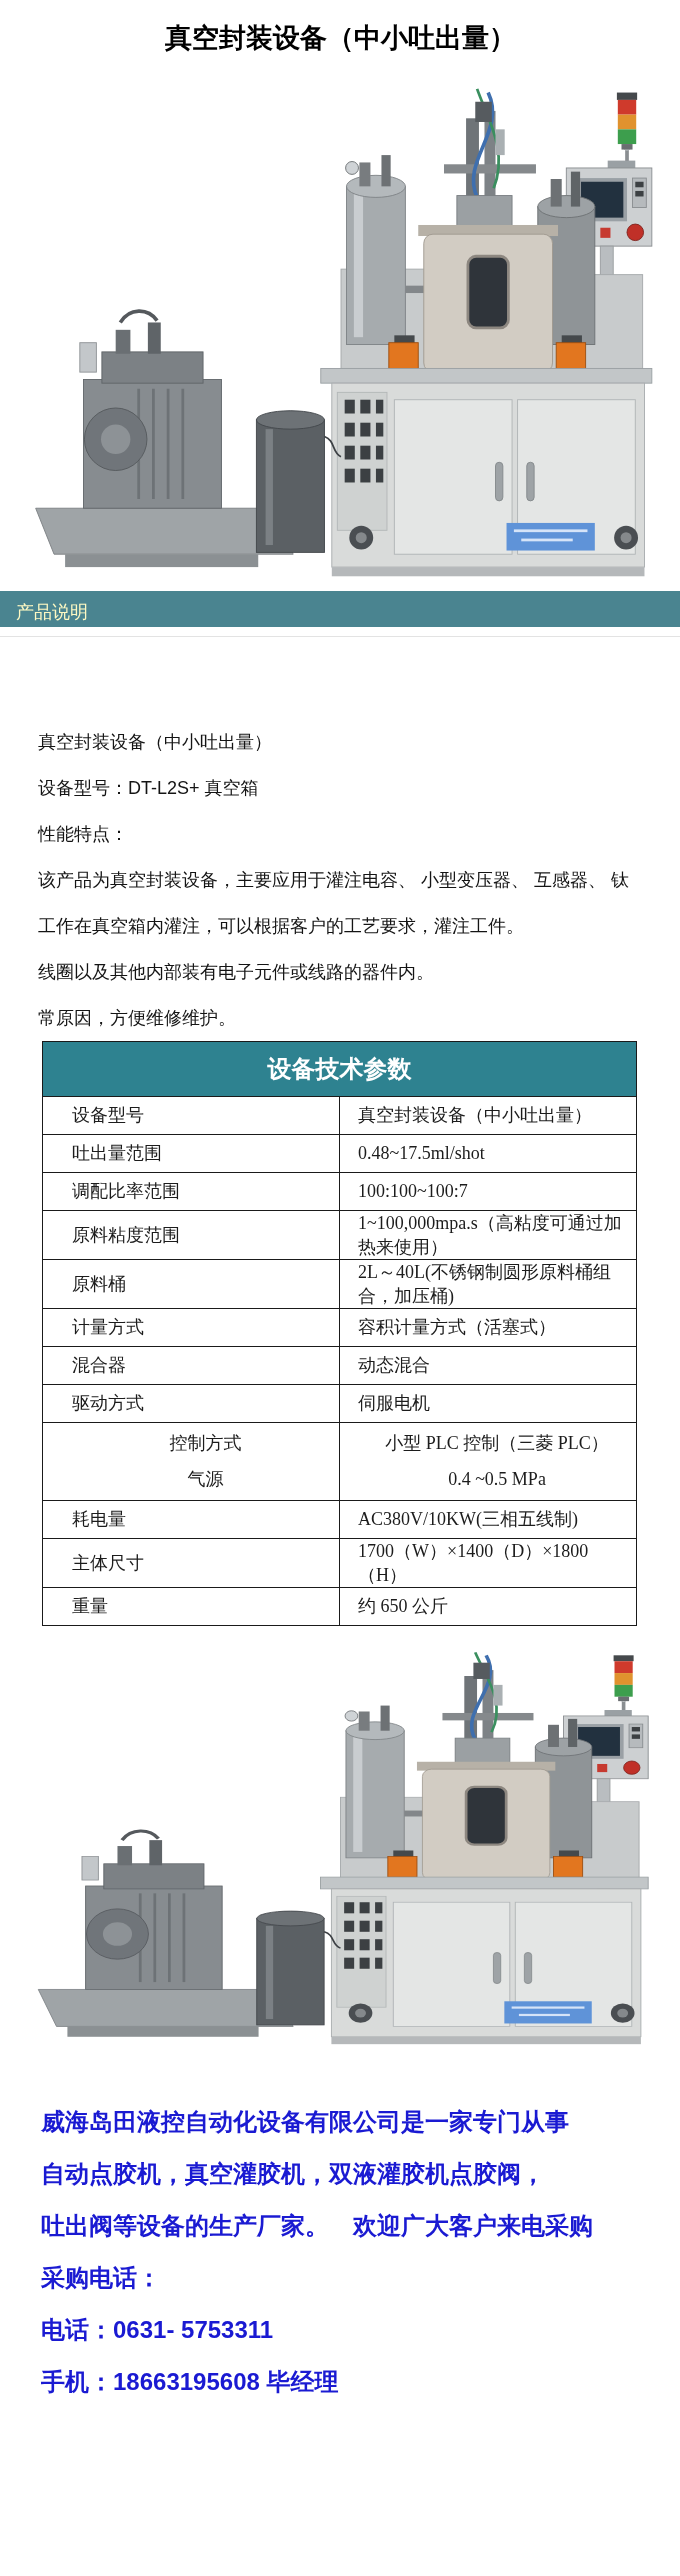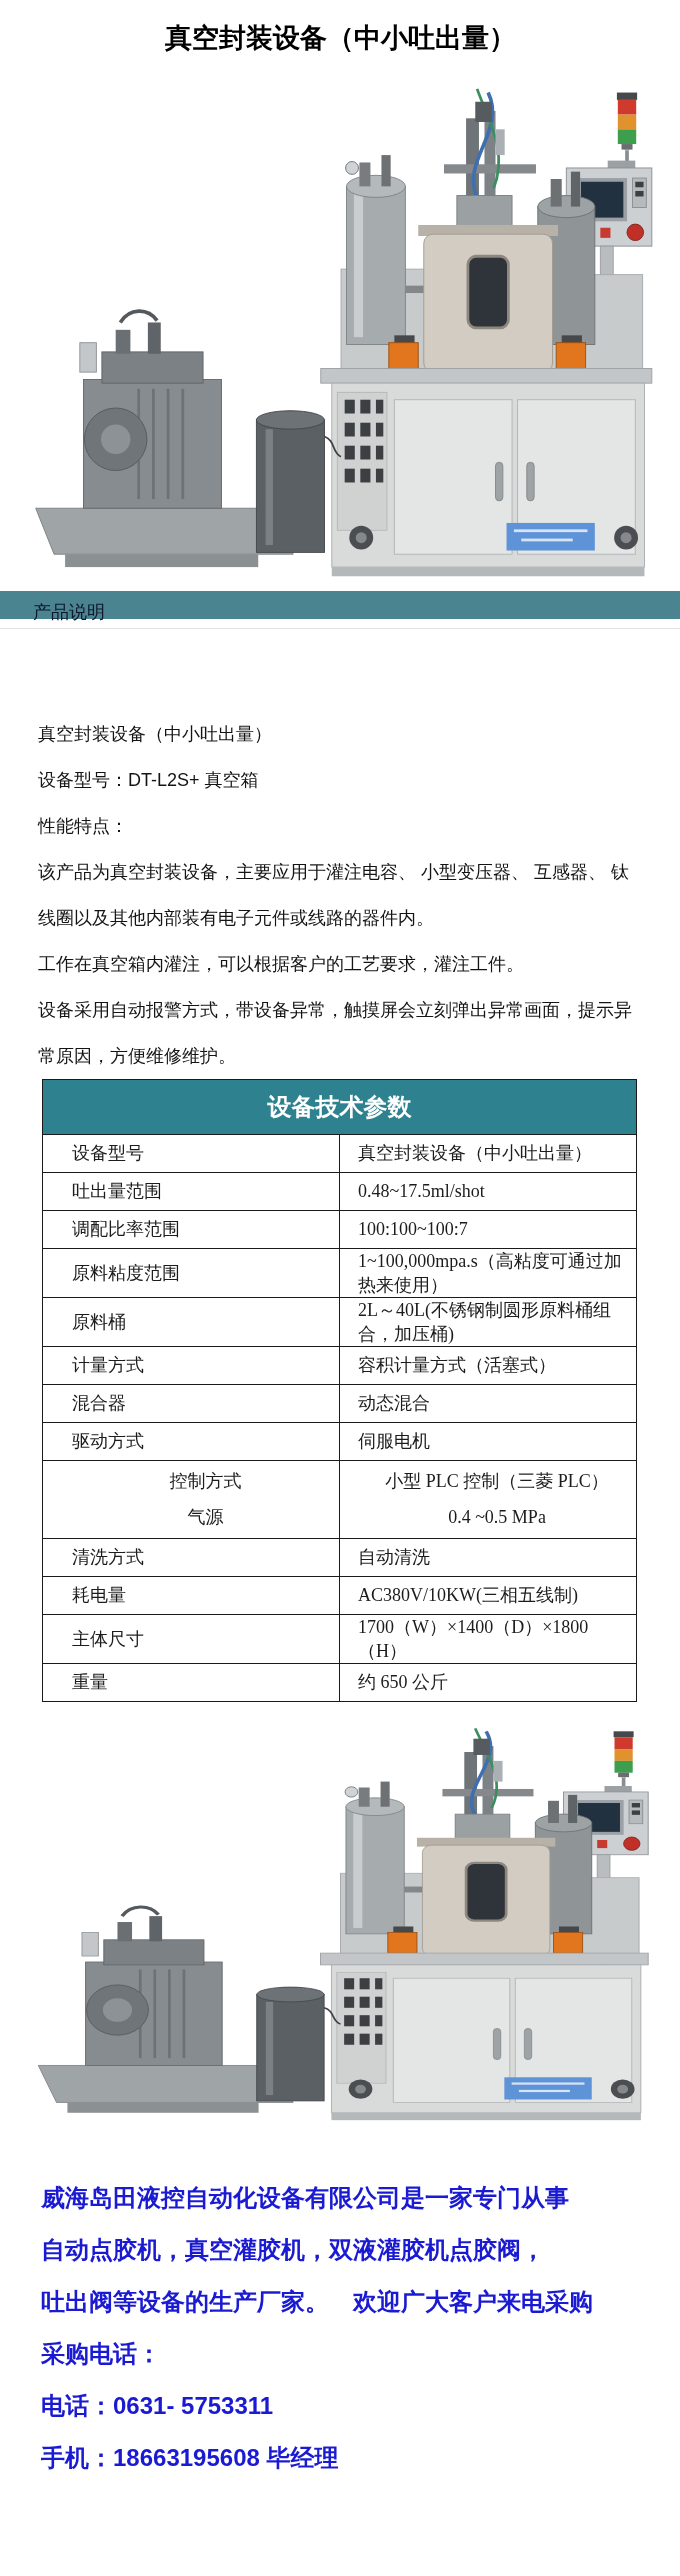--- a/index.html
+++ b/index.html
@@ -10,22 +10,22 @@
     color:#151515;
   }
   .page-title {
     padding-top:20px; text-align:center;
     font-size:27px; line-height:36px; font-weight:bold; color:#000;
   }
   .photo-wrap { margin-top:20px; height:515px; display:flex; justify-content:center; align-items:flex-start; }
   .photo-wrap.second { margin-top:16.4px; height:414px; }
   .photo-svg { display:block; }
   .section-banner {
-    height:28px; line-height:43px; padding-left:33px;
-    background:var(--banner-bg,#4a8490); color:#0f172a; font-size:18px;
+    height:36px; line-height:43px; padding-left:16px;
+    background:var(--banner-bg,#4a8490); color:#fef9c3; font-size:18px;
   }
   .thin-divider { margin-top:9px; height:0.9px; background:#e3e3e3; }
   .description { margin-top:82px; padding:0 38px; }
   .desc-line {
     display:block; font-size:18px; line-height:46px;
     white-space:nowrap; color:#141414;
   }
   table.spec {
     margin-left:42px; width:595px; border-collapse:collapse;
     font-family:"Liberation Serif","DejaVu Serif",serif;
@@ -179,23 +179,22 @@
 <div class="section-banner">
   <span>产品说明</span>
 </div>
 <div class="thin-divider"></div>
 
 <div class="description">
   <p class="desc-line">真空封装设备（中小吐出量）</p>
   <p class="desc-line">设备型号：DT-L2S+ 真空箱</p>
   <p class="desc-line">性能特点：</p>
   <p class="desc-line">该产品为真空封装设备，主要应用于灌注电容、 小型变压器、 互感器、 钛</p>
+  <p class="desc-line">工作在真空箱内灌注，可以根据客户的工艺要求，灌注工件。</p>
   <p class="desc-line">线圈以及其他内部装有电子元件或线路的器件内。</p>
-  <p class="desc-line">工作在真空箱内灌注，可以根据客户的工艺要求，灌注工件。</p>
-  <p class="desc-line">设备采用自动报警方式，带设备异常，触摸屏会立刻弹出异常画面，提示异</p>
   <p class="desc-line">常原因，方便维修维护。</p>
 </div>
 
 <table class="spec">
   <thead>
     <tr>
       <th colspan="2">设备技术参数</th>
     </tr>
   </thead>
   <tbody>
@@ -235,24 +234,20 @@
       <td class="lbl">
         <span class="cell-line">控制方式</span>
         <span class="cell-line">气源</span>
       </td>
       <td class="val">
         <span class="cell-line">小型 PLC 控制（三菱 PLC）</span>
         <span class="cell-line">0.4 ~0.5 MPa</span>
       </td>
     </tr>
     <tr>
-      <td class="lbl">清洗方式</td>
-      <td class="val">自动清洗</td>
-    </tr>
-    <tr>
       <td class="lbl">耗电量</td>
       <td class="val">AC380V/10KW(三相五线制)</td>
     </tr>
     <tr>
       <td class="lbl">主体尺寸</td>
       <td class="val">1700（W）×1400（D）×1800（H）</td>
     </tr>
     <tr>
       <td class="lbl">重量</td>
       <td class="val">约 650 公斤</td>

